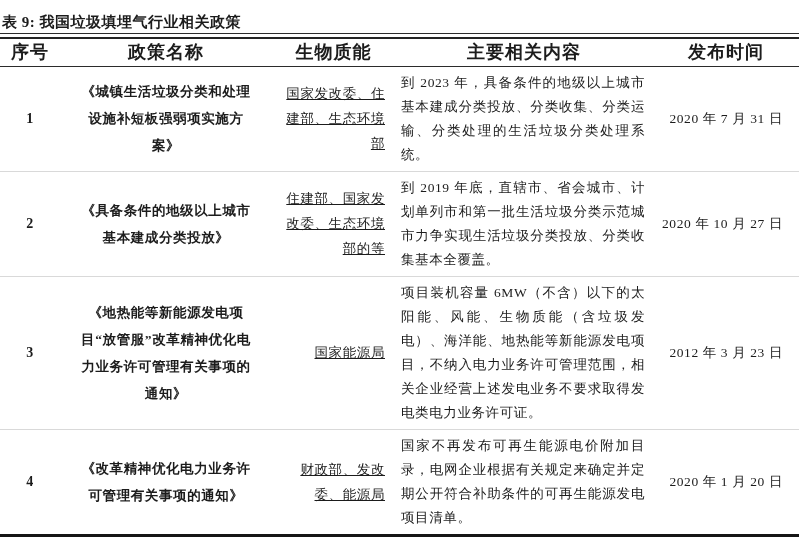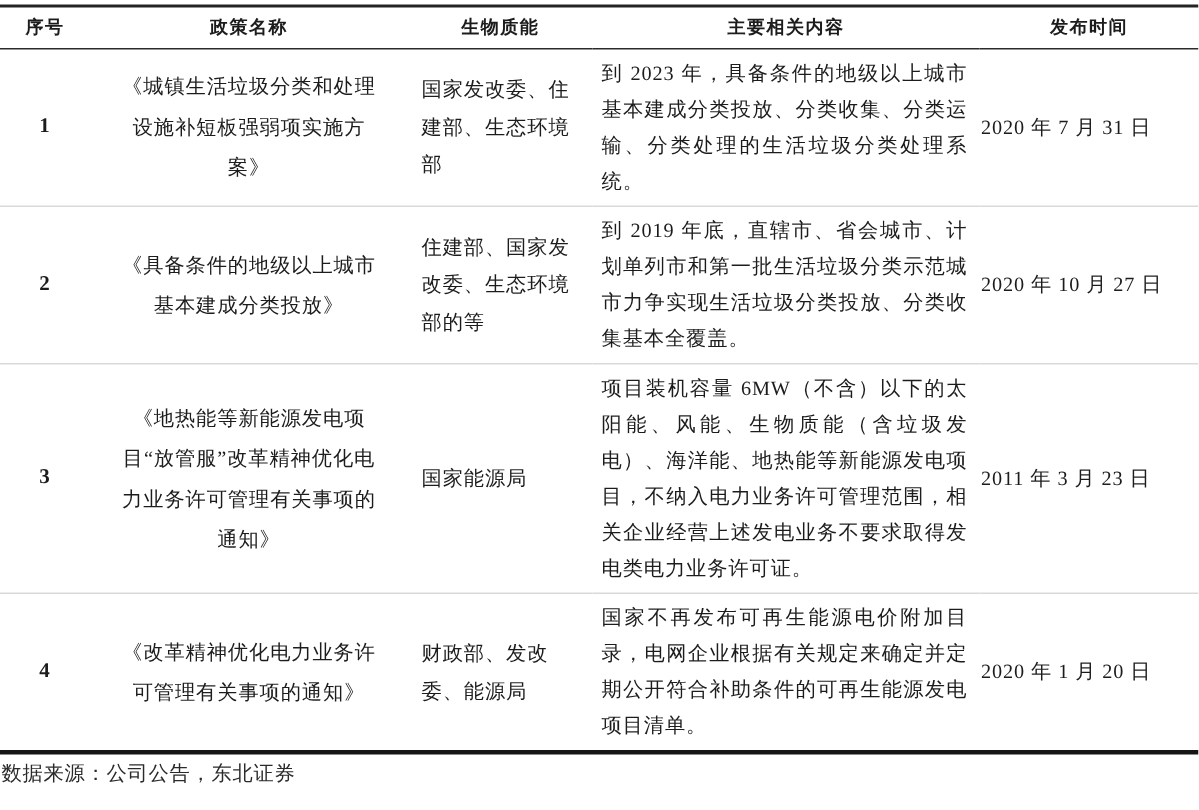--- a/index.html
+++ b/index.html
@@ -22,21 +22,21 @@
   }
   .rule-gap { height: 3px; border-bottom: 2px solid #242424; }
 
   .table-wrap { border-bottom: 3px solid #161616; }
   table { width: 799px; border-collapse: collapse; table-layout: fixed; }
 
   thead th {
     box-sizing: border-box;
     height: 27px;
     padding: 0;
-    font-size: 12px;
+    font-size: 18px;
     font-weight: bold;
     letter-spacing: 1px;
     text-align: center;
     vertical-align: middle;
     border-bottom: 1.5px solid #2b2b2b;
   }
 
   tbody td {
     box-sizing: border-box;
     font-size: 13.5px;
@@ -46,39 +46,40 @@
     letter-spacing: 0.6px;
   }
   tbody tr:last-child td { border-bottom: none; }
 
   tr.r1 td { height: 96px; }
   tr.r2 td { height: 105px; }
   tr.r3 td { height: 147px; }
   tr.r4 td { height: 104px; }
 
   td.c-no    { text-align: center; font-weight: bold; font-size: 14px; }
-  td.c-policy{ text-align: center; padding: 0 16px; line-height: 27px; }
-  td.c-agency{ text-align: left;   padding: 0 10px 0 9px; line-height: 25px; }
+  td.c-policy{ text-align: center; padding: 0 16px; line-height: 27px; font-weight: bold; }
+  td.c-agency{ text-align: right;   padding: 0 10px 0 9px; line-height: 25px; text-decoration: underline; }
   td.c-body  { text-align: justify; padding: 4px 8px 4px 6px; }
-  td.c-date  { text-align: left; padding-right: 16px; white-space: nowrap; }
+  td.c-date  { text-align: right; padding-right: 16px; white-space: nowrap; }
 
   .footer-note {
     box-sizing: border-box;
     padding: 4px 0 0 1px;
     font-size: 13.5px;
     letter-spacing: 0.5px;
     color: #2a2a2a;
     white-space: nowrap;
   }
 </style>
 </head>
 <body>
 
 <div class="page">
 
+  <div class="title-bar">表 9: 我国垃圾填埋气行业相关政策</div>
   <div class="rule-gap"></div>
 
   <div class="table-wrap">
     <table>
       <colgroup>
         <col style="width:60px">
         <col style="width:212px">
         <col style="width:123px">
         <col style="width:258px">
         <col style="width:146px">
@@ -105,21 +106,21 @@
           <td class="c-policy">《具备条件的地级以上城市基本建成分类投放》</td>
           <td class="c-agency">住建部、国家发改委、生态环境部的等</td>
           <td class="c-body">到 2019 年底，直辖市、省会城市、计划单列市和第一批生活垃圾分类示范城市力争实现生活垃圾分类投放、分类收集基本全覆盖。</td>
           <td class="c-date">2020 年 10 月 27 日</td>
         </tr>
         <tr class="r3">
           <td class="c-no">3</td>
           <td class="c-policy">《地热能等新能源发电项目“放管服”改革精神优化电力业务许可管理有关事项的通知》</td>
           <td class="c-agency">国家能源局</td>
           <td class="c-body">项目装机容量 6MW（不含）以下的太阳能、风能、生物质能（含垃圾发电）、海洋能、地热能等新能源发电项目，不纳入电力业务许可管理范围，相关企业经营上述发电业务不要求取得发电类电力业务许可证。</td>
-          <td class="c-date">2011 年 3 月 23 日</td>
+          <td class="c-date">2012 年 3 月 23 日</td>
         </tr>
         <tr class="r4">
           <td class="c-no">4</td>
           <td class="c-policy">《改革精神优化电力业务许可管理有关事项的通知》</td>
           <td class="c-agency">财政部、发改委、能源局</td>
           <td class="c-body">国家不再发布可再生能源电价附加目录，电网企业根据有关规定来确定并定期公开符合补助条件的可再生能源发电项目清单。</td>
           <td class="c-date">2020 年 1 月 20 日</td>
         </tr>
       </tbody>
     </table>

